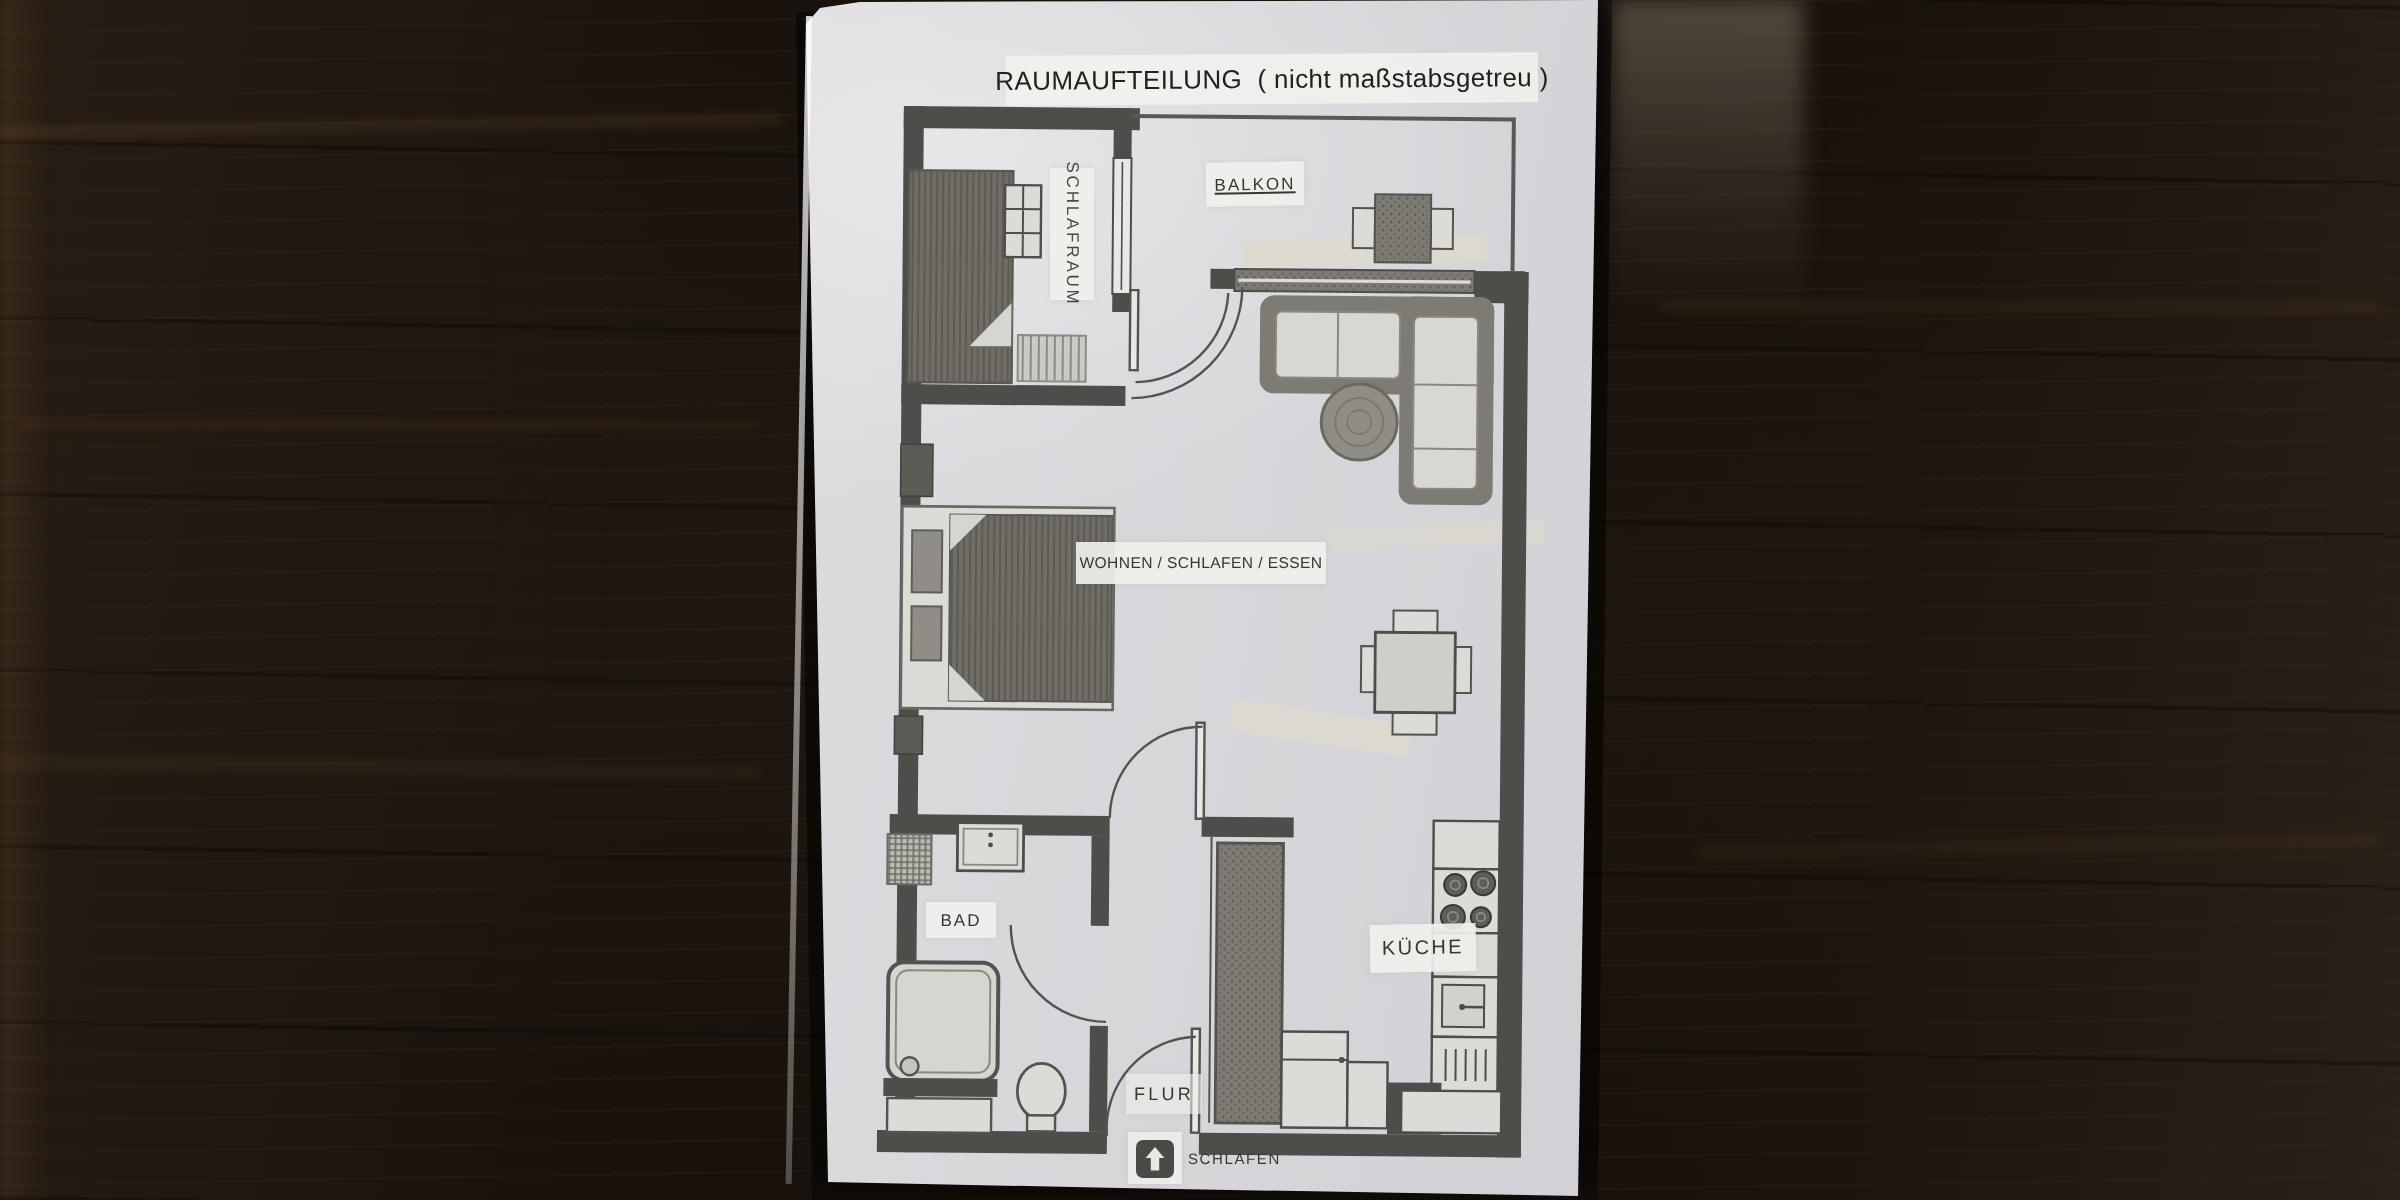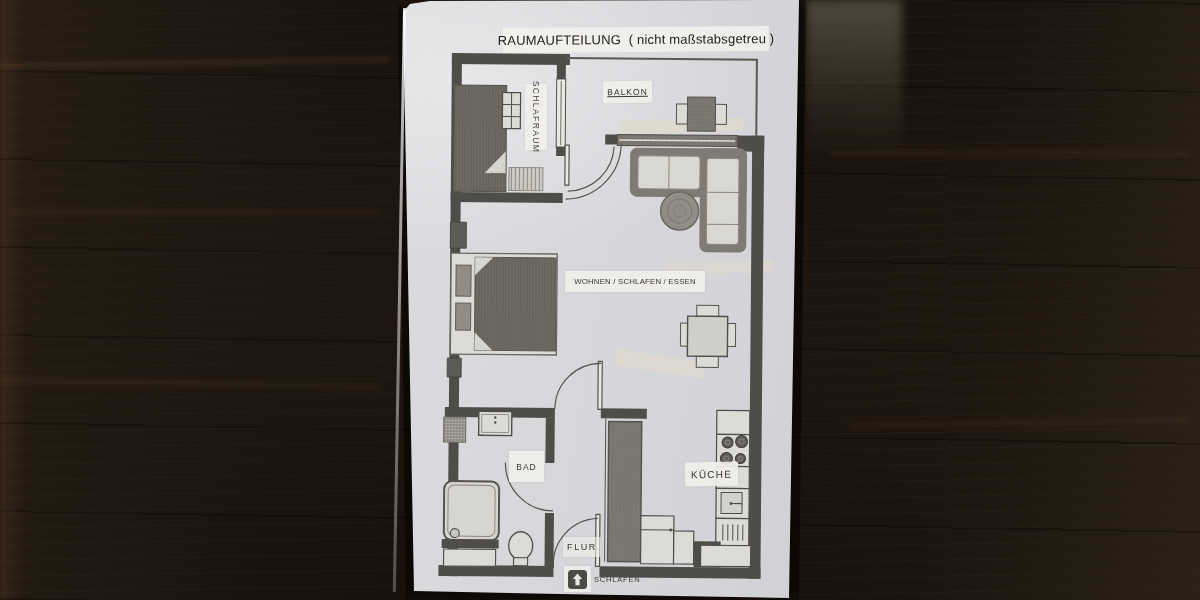--- a/index.html
+++ b/index.html
@@ -38,22 +38,22 @@
   .title-label{
     position:absolute;left:503px;top:27px;width:266px;height:25px;
     display:flex;align-items:center;justify-content:center;
     background:rgba(243,242,239,0.85);
     color:#23211c;font-size:13px;letter-spacing:0.2px;white-space:pre;
     transform:rotate(-0.4deg);
   }
   .lbl-schlafraum{left:525px;top:84px;width:22px;height:66px;}
   .lbl-schlafraum span{transform:rotate(90deg);white-space:nowrap;font-size:8.5px;letter-spacing:1.4px;color:#4a4840;}
   .lbl-balkon{left:603px;top:81px;width:49px;height:22px;font-size:8.5px;letter-spacing:1px;transform:rotate(-1deg);text-decoration:underline;}
-  .lbl-wohnen{left:565px;top:271px;width:140px;height:21px;font-size:7.8px;letter-spacing:0.2px;white-space:nowrap;}
-  .lbl-bad{left:463px;top:451px;width:35px;height:31px;font-size:8.5px;letter-spacing:1px;margin-left:46px;}
+  .lbl-wohnen{left:538px;top:271px;width:125px;height:21px;font-size:7.8px;letter-spacing:0.2px;white-space:nowrap;}
+  .lbl-bad{left:463px;top:451px;width:35px;height:18px;font-size:8.5px;letter-spacing:1px;}
   .lbl-kueche{left:685px;top:462px;width:53px;height:24px;font-size:10px;letter-spacing:1.2px;transform:rotate(-1deg);}
   .lbl-flur{left:563px;top:537px;width:38px;height:20px;font-size:9px;letter-spacing:1.6px;background:rgba(240,239,235,0.6);}
   .eingang-wrap{position:absolute;left:564px;top:566px;width:110px;height:26px;}
   .eingang-sticker{position:absolute;left:0;top:0;width:27px;height:26px;background:rgba(240,239,235,0.85);box-shadow:0 0 3px rgba(0,0,0,0.08);}
   .eingang-icon{position:absolute;left:4px;top:4px;width:19px;height:19px;}
   .eingang-text{position:absolute;left:30px;top:9px;font-size:7.5px;letter-spacing:0.8px;color:#3a3832;}
 </style>
 </head>
 <body>
 

